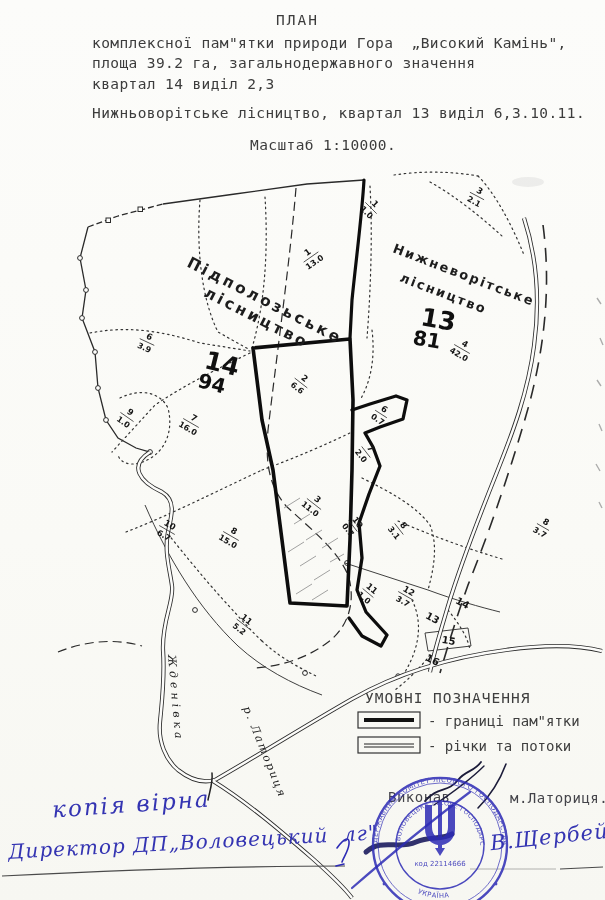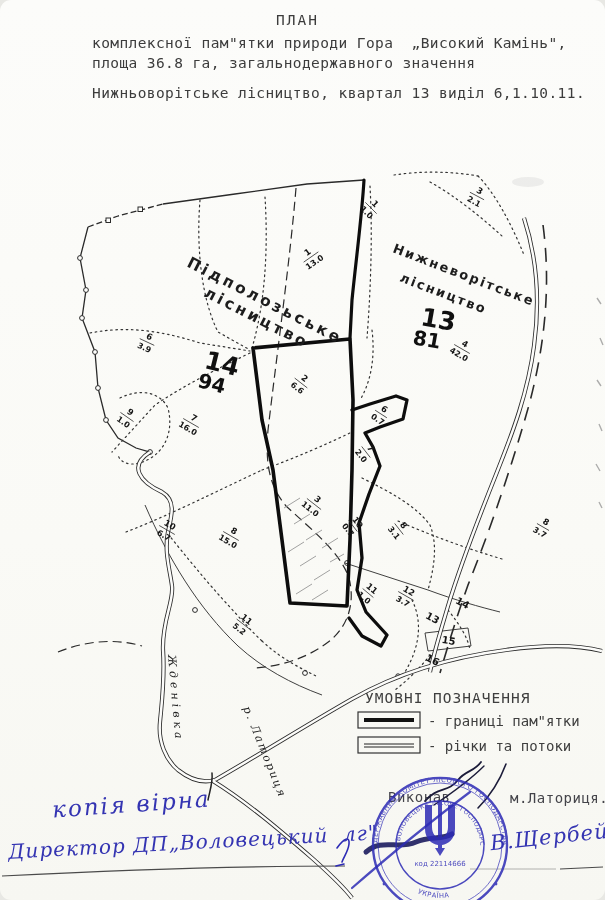--- a/index.html
+++ b/index.html
@@ -1,20 +1,19 @@
 <!DOCTYPE html>
 <html><head>
 <meta charset="utf-8">
 <style>
   html,body{margin:0;padding:0;background:#e8e8e4;}
   .page{
     position:relative;width:605px;height:900px;overflow:hidden;
     background:linear-gradient(180deg,#fcfcfa 0%,#fafaf6 60%,#f7f7f2 100%);
     font-family:"DejaVu Sans Mono","Liberation Mono",monospace;
-    border-radius:11px;
   }
   .doc-header{position:absolute;left:92px;top:10px;width:505px;z-index:1;
     color:#3c3c3c;font-size:14.5px;line-height:20.5px;letter-spacing:.4px;}
   .doc-title{margin-left:184px;letter-spacing:2px;margin-bottom:2px;}
   .doc-line{white-space:pre;}
   .spaced{margin-top:9px;}
   .doc-scale{margin-top:11px;margin-left:158px;}
   svg.overlay{position:absolute;left:0;top:0;z-index:2;pointer-events:none;}
   .typed{position:absolute;z-index:1;color:#44444a;font-size:14px;letter-spacing:.5px;}
   .exec{left:388px;top:789px;}
@@ -42,22 +41,24 @@
   .stamp-code{font-family:"DejaVu Sans",sans-serif;font-size:7px;fill:#2d2bb5;text-anchor:middle;}
 </style>
 </head>
 <body>
 
 <div class="page">
 
   <div class="doc-header">
     <div class="doc-title">ПЛАН</div>
     <div class="doc-line">комплексної пам"ятки природи Гора  „Високий Камінь",</div>
-    <div class="doc-line">площа 36.8 га, загальнодержавного значення</div>
-    <div class="doc-line spaced">Нижньоворітське лісництво, квартал 13 виділ 6,1.10.11.</div>
+    <div class="doc-line">площа 39.2 га, загальнодержавного значення</div>
+    <div class="doc-line">квартал 14 виділ 2,3</div>
+    <div class="doc-line spaced">Нижньоворітське лісництво, квартал 13 виділ 6,3.10.11.</div>
+    <div class="doc-scale">Масштаб 1:10000.</div>
   </div>
 
   <div class="typed exec">Виконав</div>
   <div class="typed executor">м.Латориця.</div>
   <div class="hand copy">копія вірна</div>
   <div class="hand dir">Директор ДП„Воловецький  лг"</div>
   <div class="hand sig">В.Щербей</div>
 
   <svg class="overlay" width="605" height="900" viewBox="0 0 605 900">
 

